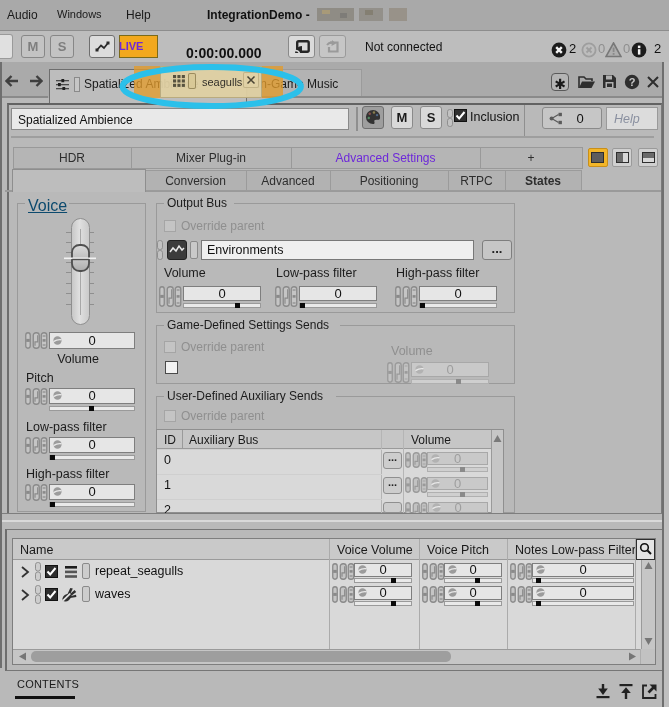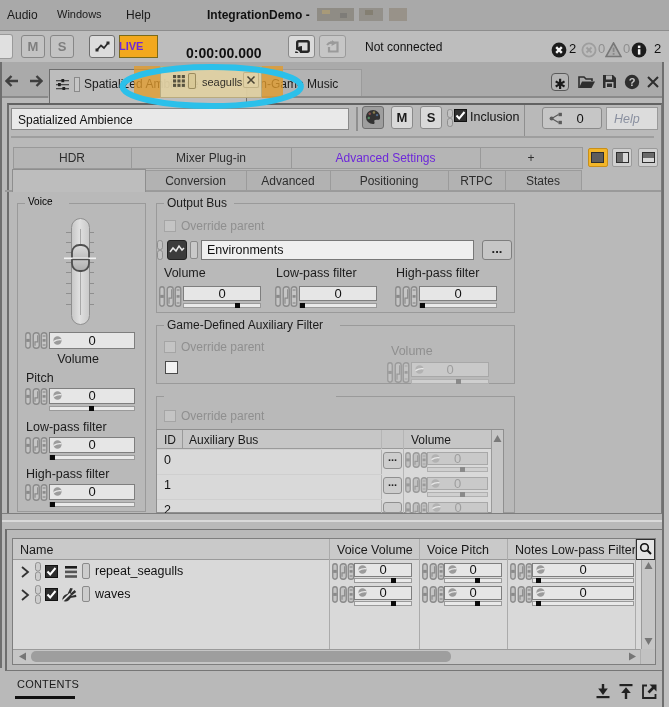--- a/index.html
+++ b/index.html
@@ -159,32 +159,32 @@
 <div class="" style="left:12px;top:169px;width:134px;height:23px;background:#bdbdbd;border:1px solid #8e8e8e;border-bottom:none;z-index:3;"></div>
 <div class="" style="left:145px;top:170px;width:102px;height:21px;background:#b2b2b2;border:1px solid #9b9b9b;"></div>
 <div class="t" style="left:145px;top:174px;width:101px;text-align:center;font-size:12px;color:#2e2e2e;font-weight:normal;z-index:4;">Conversion</div>
 <div class="" style="left:246px;top:170px;width:85px;height:21px;background:#b2b2b2;border:1px solid #9b9b9b;"></div>
 <div class="t" style="left:246px;top:174px;width:84px;text-align:center;font-size:12px;color:#2e2e2e;font-weight:normal;z-index:4;">Advanced</div>
 <div class="" style="left:330px;top:170px;width:119px;height:21px;background:#b2b2b2;border:1px solid #9b9b9b;"></div>
 <div class="t" style="left:330px;top:174px;width:118px;text-align:center;font-size:12px;color:#2e2e2e;font-weight:normal;z-index:4;">Positioning</div>
 <div class="" style="left:448px;top:170px;width:58px;height:21px;background:#b2b2b2;border:1px solid #9b9b9b;"></div>
 <div class="t" style="left:448px;top:174px;width:57px;text-align:center;font-size:12px;color:#2e2e2e;font-weight:normal;z-index:4;">RTPC</div>
 <div class="" style="left:505px;top:170px;width:77px;height:21px;background:#b2b2b2;border:1px solid #9b9b9b;"></div>
-<div class="t" style="left:505px;top:174px;width:76px;text-align:center;font-size:12px;color:#2e2e2e;font-weight:normal;z-index:4;">States</div>
+<div class="t" style="left:505px;top:174px;width:76px;text-align:center;font-size:12px;color:#2e2e2e;font-weight:bold;z-index:4;">States</div>
 <div class="" style="left:588px;top:148px;width:20px;height:19px;background:#f2b629;border:1px solid #c98f1a;border-radius:2px;"></div>
 <div class="" style="left:591px;top:152px;width:13px;height:11px;background:#5d5d5d;border:1px solid #2e2e2e;"></div>
 <div class="" style="left:612px;top:148px;width:20px;height:19px;background:#d0d0d0;border:1px solid #9a9a9a;border-radius:2px;"></div>
 <div class="" style="left:616px;top:152px;width:13px;height:11px;background:#d8d8d8;border:1px solid #2e2e2e;"></div>
 <div class="" style="left:617px;top:153px;width:6px;height:9px;background:#6a6a6a;"></div>
 <div class="" style="left:638px;top:148px;width:20px;height:19px;background:#d0d0d0;border:1px solid #9a9a9a;border-radius:2px;"></div>
 <div class="" style="left:642px;top:152px;width:13px;height:11px;background:#d8d8d8;border:1px solid #2e2e2e;"></div>
 <div class="" style="left:643px;top:153px;width:11px;height:5px;background:#6a6a6a;"></div>
 <div class="" style="left:17px;top:203px;width:129px;height:309px;border:1px solid #9a9a9a;"></div>
 <div class="" style="left:25px;top:197px;width:44px;height:12px;background:#b9b9b9;"></div>
-<div class="t " style="left:28px;top:196px;font-size:10px;color:#000000;font-weight:normal;">Voice</div>
+<div class="t " style="left:28px;top:196px;font-size:16px;color:#0c4a6e;font-weight:normal;text-decoration:underline;">Voice</div>
 <svg class="abs" style="left:64px;top:216px" width="32" height="112" viewBox="0 0 32 112">
 <defs>
         <linearGradient id="trk" x1="0" y1="0" x2="1" y2="0">
           <stop offset="0" stop-color="#c6c6c6"></stop>
           <stop offset="0.45" stop-color="#e0e0e0"></stop>
           <stop offset="1" stop-color="#c9c9c9"></stop>
         </linearGradient>
         <linearGradient id="thm" x1="0" y1="0" x2="0" y2="1">
           <stop offset="0" stop-color="#dcdcdc"></stop>
           <stop offset="0.5" stop-color="#bfbfbf"></stop>
@@ -347,21 +347,21 @@
       <rect x="17.6" y="3.2" width="3" height="1.6" fill="#999999"></rect>
       <rect x="17.6" y="9.1" width="3" height="2.6" fill="#8a8a8a"></rect>
       <rect x="17.6" y="16.2" width="3" height="1.6" fill="#999999"></rect>
     </svg>
 <div class="" style="left:419px;top:286px;width:78px;height:15px;background:#e6e6e6;border:1px solid #7e7e7e;"></div>
 <div class="t" style="left:419px;top:286px;width:78px;text-align:center;font-size:13px;color:#111;font-weight:normal;">0</div>
 <div class="" style="left:419px;top:303px;width:78px;height:5px;background:#e9e9e9;border:1px solid #9a9a9a;"></div>
 <div class="" style="left:420px;top:303px;width:5px;height:5px;background:#0a0a0a;"></div>
 <div class="" style="left:156px;top:325px;width:359px;height:59px;border:1px solid #9a9a9a;"></div>
 <div class="" style="left:164px;top:319px;width:176px;height:12px;background:#b9b9b9;"></div>
-<div class="t " style="left:167px;top:318px;font-size:12px;color:#1c1c1c;font-weight:normal;">Game-Defined Auxiliary Filter</div>
+<div class="t " style="left:167px;top:318px;font-size:12px;color:#1c1c1c;font-weight:normal;">Game-Defined Settings Sends</div>
 <div class="" style="left:164px;top:341px;width:12px;height:12px;background:#c4c4c4;border:1px solid #a5a5a5;"></div>
 <div class="t " style="left:181px;top:340px;font-size:12px;color:#8f8f8f;font-weight:normal;">Override parent</div>
 <div class="" style="left:165px;top:361px;width:13px;height:13px;background:#f2f2f2;border:1px solid #4a4a4a;"></div>
 <div class="t " style="left:391px;top:344px;font-size:12.5px;color:#8f8f8f;font-weight:normal;">Volume</div>
 <svg class="abs" style="left:387px;top:362px" width="23" height="21" viewBox="0 0 23 21">
       <rect x="0.75" y="0.75" width="4.5" height="19.5" rx="2.4" fill="#c2c2c2" stroke="#9a9a9a" stroke-width="1.3"></rect>
       <rect x="1.2" y="8.9" width="3.6" height="3" fill="#9a9a9a"></rect>
       <rect x="8.25" y="0.75" width="6" height="19.5" rx="2.8" fill="#c2c2c2" stroke="#9a9a9a" stroke-width="1.3"></rect>
       <path d="M12.7 3.2 L12.7 12.18 L10 12.18 L10 17.8" stroke="#9a9a9a" fill="none" stroke-width="1.2"></path>
       <rect x="16.25" y="0.75" width="5.5" height="19.5" rx="2.6" fill="#c2c2c2" stroke="#9a9a9a" stroke-width="1.3"></rect>
@@ -372,20 +372,21 @@
 <div class="" style="left:411px;top:362px;width:78px;height:15px;background:#c9c9c9;border:1px solid #a8a8a8;"></div>
 <svg class="abs" style="left:415px;top:365px" width="9" height="9" viewBox="0 0 10 10">
       <circle cx="5" cy="5" r="4.6" fill="#b2b2b2"></circle>
       <path d="M0.5 6.2 Q5 3.4 9.5 4.2" stroke="#e8e8e8" stroke-width="1.6" fill="none"></path>
     </svg>
 <div class="t" style="left:411px;top:362px;width:78px;text-align:center;font-size:13px;color:#9e9e9e;font-weight:normal;">0</div>
 <div class="" style="left:411px;top:379px;width:78px;height:5px;background:#cfcfcf;border:1px solid #b0b0b0;"></div>
 <div class="" style="left:456px;top:379px;width:5px;height:5px;background:#8a8a8a;"></div>
 <div class="" style="left:156px;top:396px;width:359px;height:117px;border:1px solid #9a9a9a;"></div>
 <div class="" style="left:164px;top:390px;width:172px;height:12px;background:#b9b9b9;"></div>
+<div class="t " style="left:167px;top:389px;font-size:12px;color:#1c1c1c;font-weight:normal;">User-Defined Auxiliary Sends</div>
 <div class="" style="left:164px;top:410px;width:12px;height:12px;background:#c4c4c4;border:1px solid #a5a5a5;"></div>
 <div class="t " style="left:181px;top:409px;font-size:12px;color:#8f8f8f;font-weight:normal;">Override parent</div>
 <div class="" style="left:156px;top:429px;width:348px;height:84px;background:#d9d9d9;border:1px solid #8f8f8f;"></div>
 <div class="" style="left:157px;top:430px;width:346px;height:19px;background:#c6c6c6;border-bottom:1px solid #9a9a9a;"></div>
 <div class="t " style="left:164px;top:433px;font-size:12px;color:#1a1a1a;font-weight:normal;">ID</div>
 <div class="t " style="left:189px;top:433px;font-size:12px;color:#1a1a1a;font-weight:normal;">Auxiliary Bus</div>
 <div class="t " style="left:411px;top:433px;font-size:12px;color:#1a1a1a;font-weight:normal;">Volume</div>
 <div class="" style="left:182px;top:430px;width:1px;height:19px;background:#9a9a9a;"></div>
 <div class="" style="left:381px;top:430px;width:1px;height:83px;background:#b5b5b5;"></div>
 <div class="" style="left:403px;top:430px;width:1px;height:83px;background:#b5b5b5;"></div>

